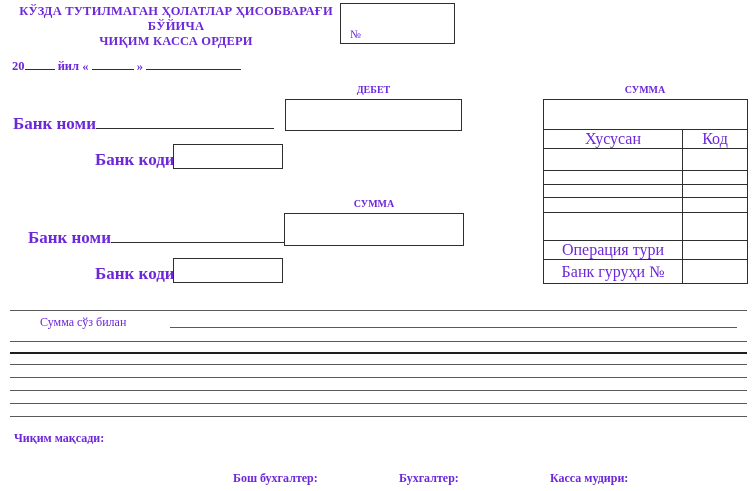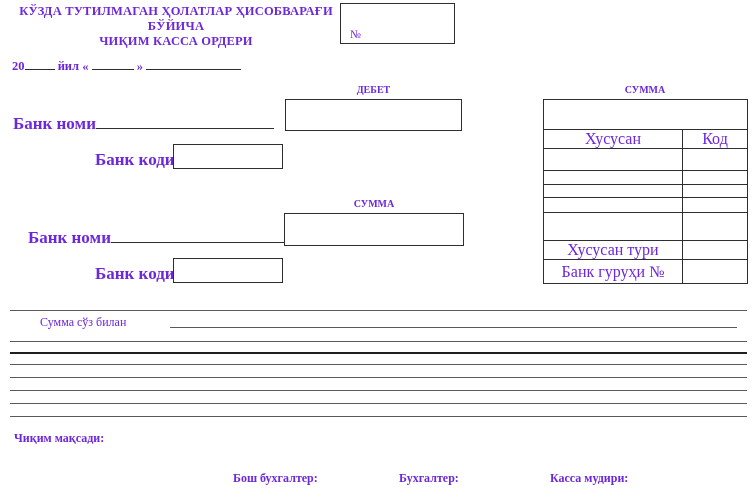--- a/index.html
+++ b/index.html
@@ -112,21 +112,21 @@
       </tr>
       <tr style="height:15px">
         <td></td>
             <td></td>
       </tr>
       <tr style="height:28px">
         <td></td>
             <td></td>
       </tr>
       <tr style="height:17px">
-        <td>Хусусан тури</td>
+        <td>Операция тури</td>
         <td></td>
       </tr>
       <tr style="height:24px">
         <td>Банк гуруҳи №</td>
         <td></td>
       </tr>
     </tbody>
       </table>
   </div>
 

